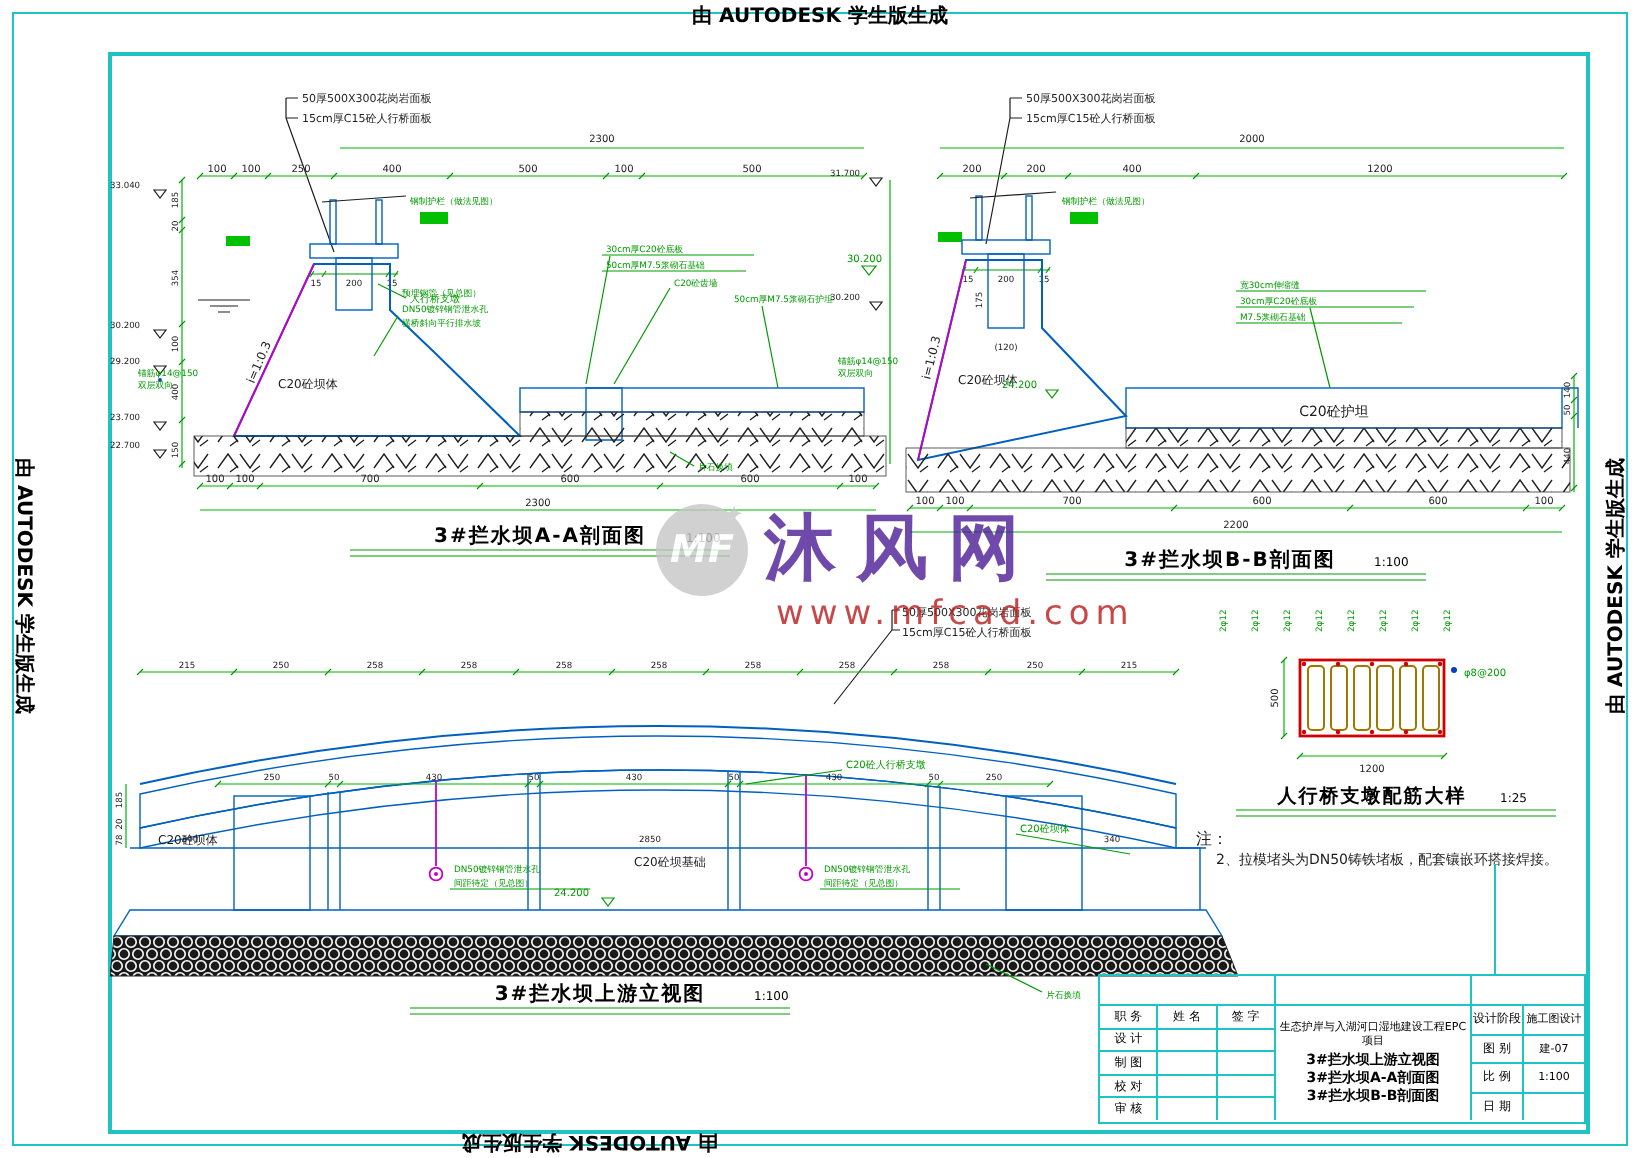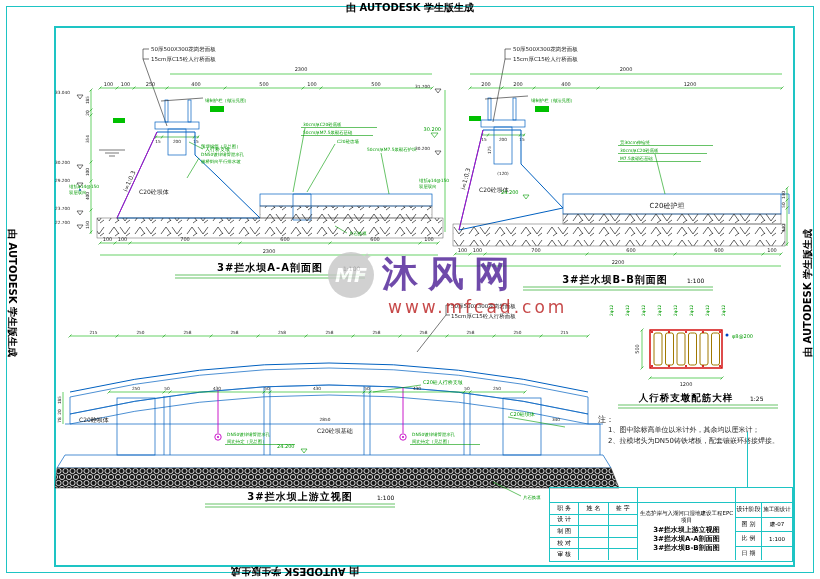--- a/index.html
+++ b/index.html
@@ -479,21 +479,20 @@
     </g>
     <g>
       <text class="ttl" x="88" y="99" text-anchor="middle" style="font-size:9.5px">人行桥支墩配筋大样</text>
       <text class="sc" x="152" y="99">1:25</text>
       <path class="gr" d="M20 103h160M20 106h160"></path>
     </g>
   </svg>
 
   <div class="notes">
     <div class="h">注：</div>
-    <div class="it">1、图中除标高单位以米计外，其余均以厘米计；</div>
     <div class="it">2、拉模堵头为DN50铸铁堵板，配套镶嵌环搭接焊接。</div>
   </div>
 
   <div class="wm">
     <div class="wm-row">
       <div class="wm-logo">
         <span>MF</span>
         <span class="wm-star">✦</span>
       </div>
       <div class="wm-name">沐风网</div>

